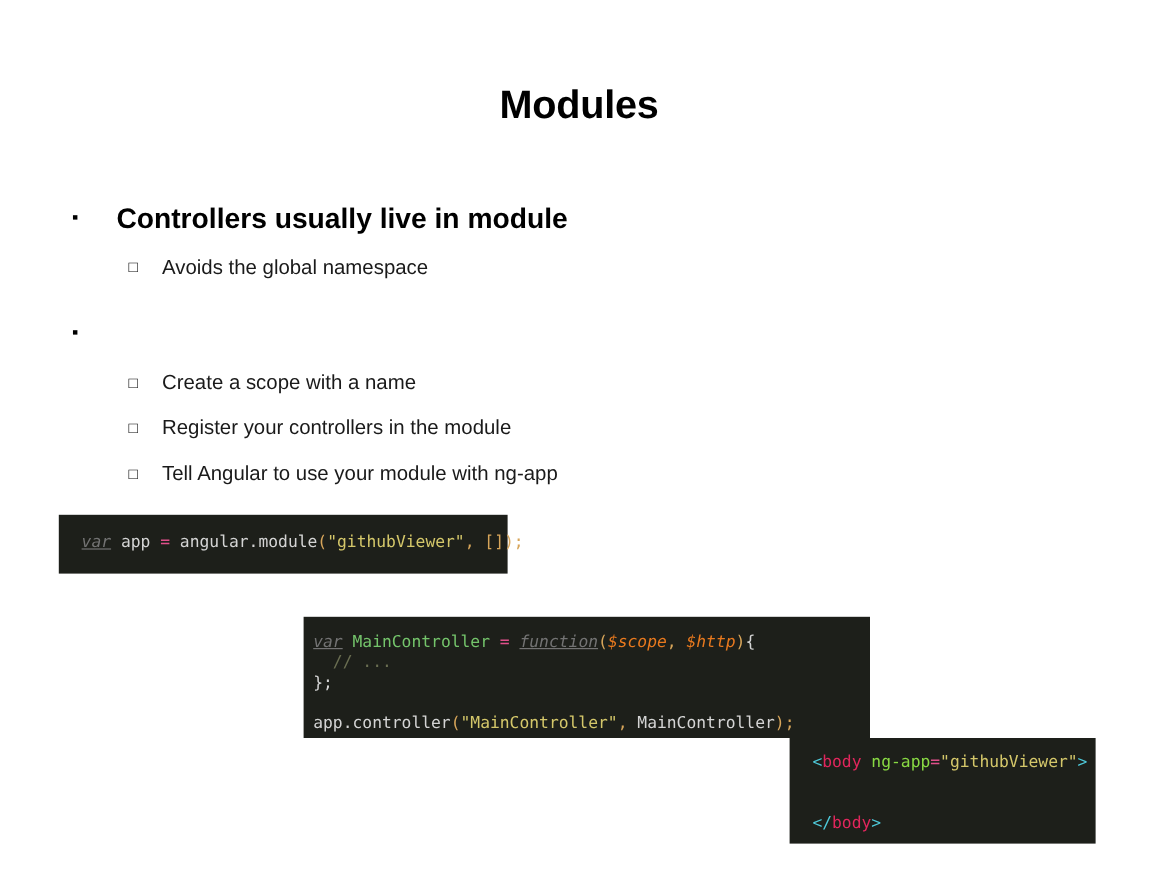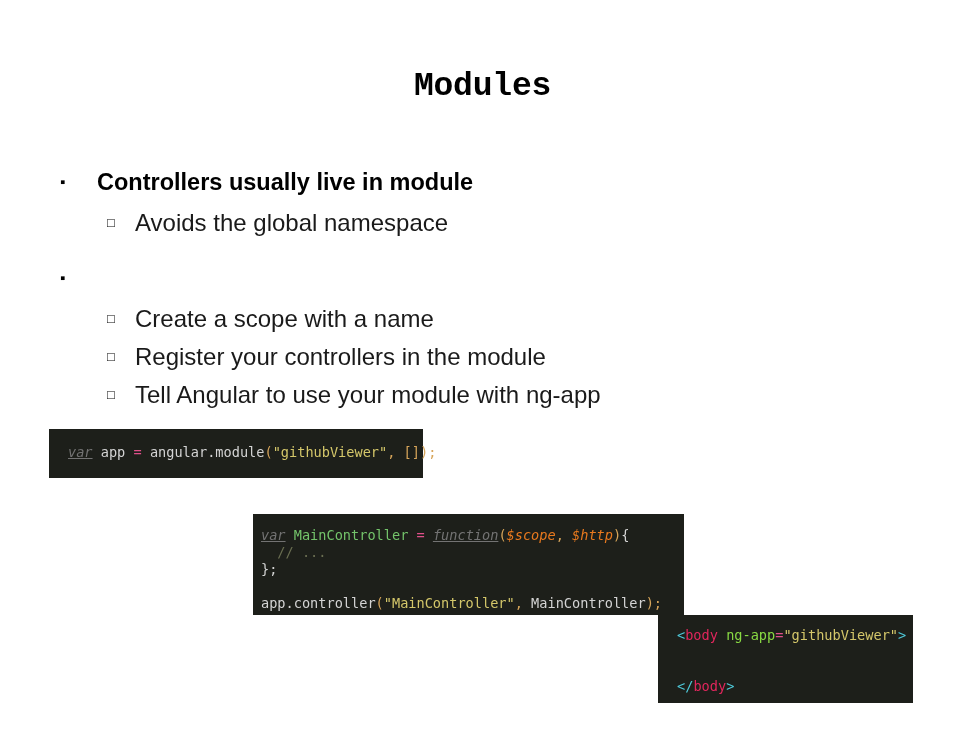--- a/index.html
+++ b/index.html
@@ -20,21 +20,20 @@
   .slide-title {
     position: absolute;
     left: 0;
     top: 68px;
     width: 965px;
     text-align: center;
     font-size: 33px;
     font-weight: bold;
     color: #000000;
     letter-spacing: -0.2px;
-    font-family: Liberation Mono, monospace;
   }
 
   
   .bullets {
     position: absolute;
     left: 60px;
     top: 164px;
     width: 620px;
   }
   .bullet-row {
@@ -62,21 +61,21 @@
     margin-bottom: 2px;
   }
   .bullet-l2 .marker {
     width: 28px;
     flex: 0 0 28px;
     font-size: 13px;
     line-height: 36px;
     color: #000000;
   }
   .bullet-l2 .btext {
-    font-size: 24px;
+    font-size: 17px;
     font-weight: normal;
     line-height: 36px;
     color: #1a1a1a;
   }
   .gap-after {
     height: 17px;
   }
 
   
   .code-block {
@@ -92,21 +91,21 @@
     left: 49px;
     top: 429px;
     width: 374px;
     height: 49px;
     padding: 15px 0 0 19px;
     box-sizing: border-box;
   }
   #code-block-2 {
     left: 253px;
     top: 514px;
-    width: 431px;
+    width: 472px;
     height: 101px;
     padding: 13px 0 0 8px;
     box-sizing: border-box;
   }
   #code-block-3 {
     left: 658px;
     top: 615px;
     width: 255px;
     height: 88px;
     padding: 12px 0 0 19px;

